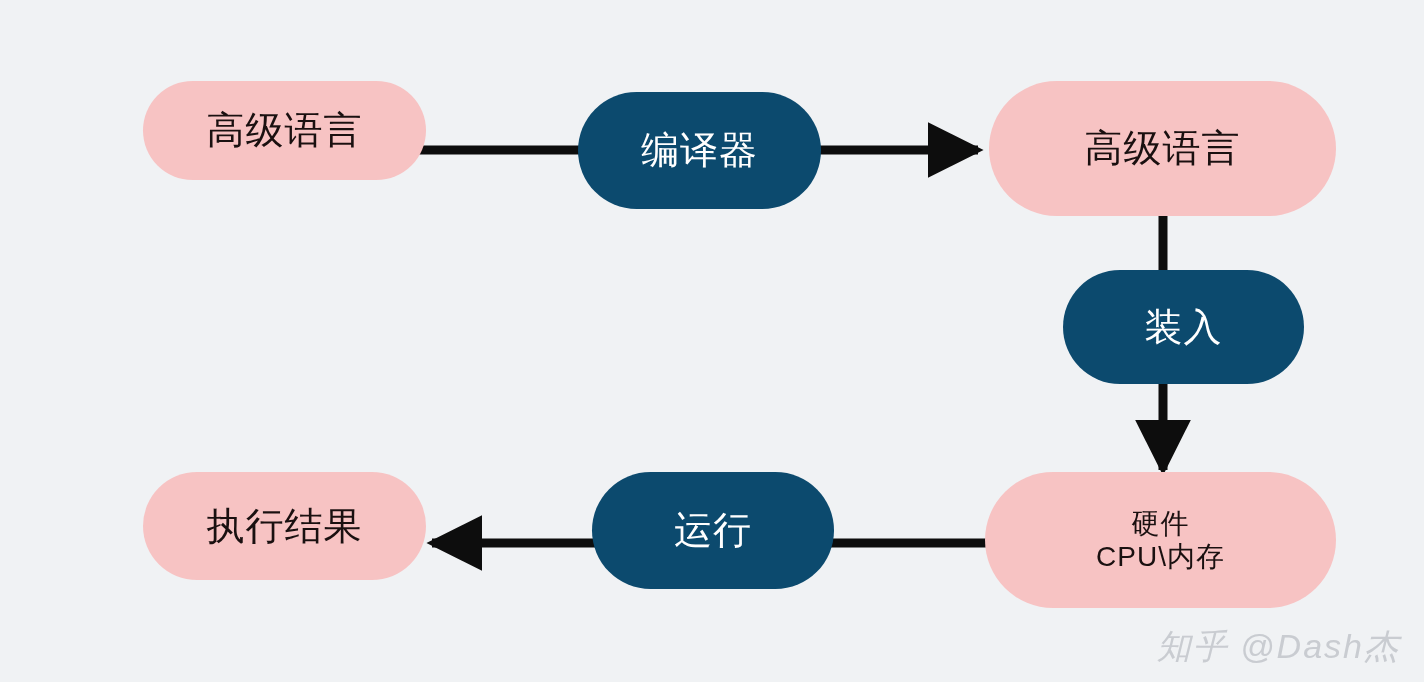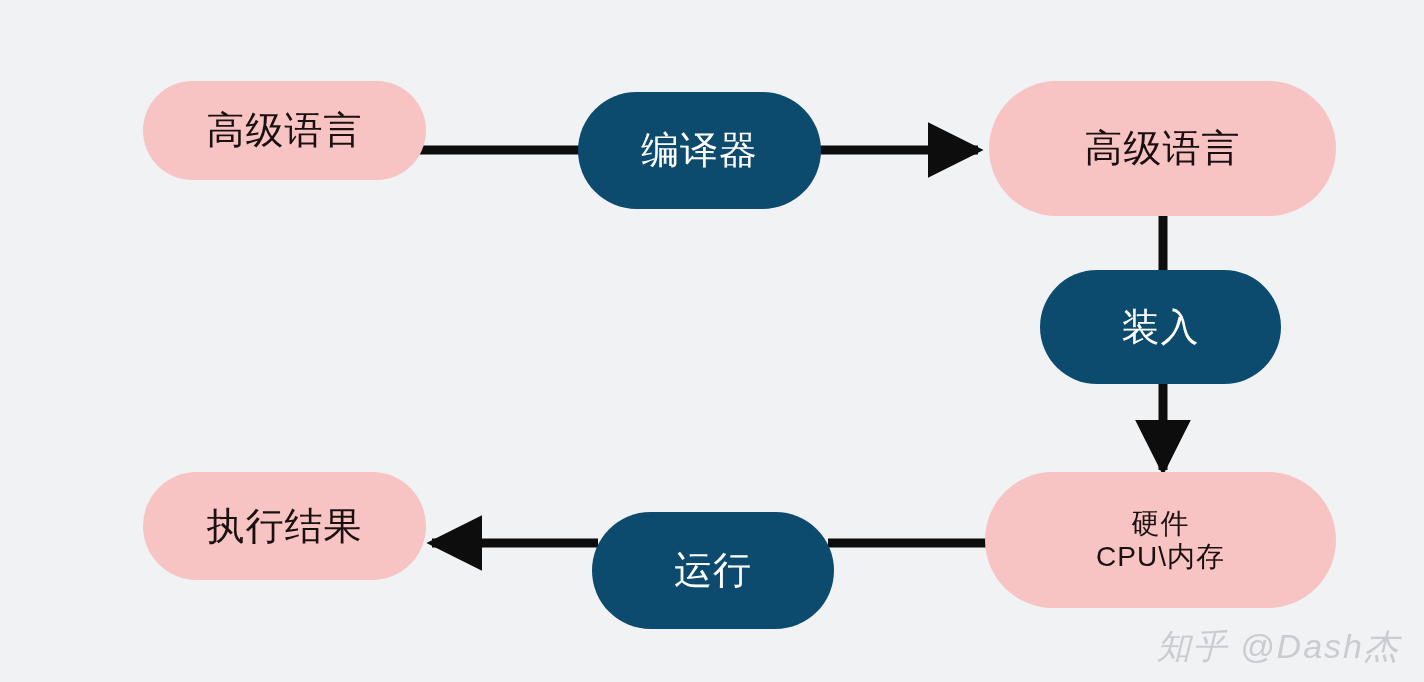--- a/index.html
+++ b/index.html
@@ -48,23 +48,23 @@
     background: #0c4a6e;
     color: #ffffff;
     border-radius: 60px;
     font-size: 38px;
   }
 
   
   #node-high-level-language { left: 143px; top: 81px;  width: 283px; height: 99px; }
   #node-compiler            { left: 578px; top: 92px;  width: 243px; height: 117px; }
   #node-executable-file     { left: 989px; top: 81px;  width: 347px; height: 135px; }
-  #node-load                { left: 1040px; top: 270px; width: 241px; height: 114px; }
+  #node-load                { left: 1063px; top: 270px; width: 241px; height: 114px; }
   #node-hardware            { left: 985px; top: 472px; width: 351px; height: 136px; }
-  #node-run                 { left: 592px; top: 472px; width: 242px; height: 117px; margin-top: 40px; }
+  #node-run                 { left: 592px; top: 472px; width: 242px; height: 117px; }
   #node-execution-result    { left: 143px; top: 472px; width: 283px; height: 108px; }
 
   #node-hardware { font-size: 28px; }
 
   .watermark {
     position: absolute;
     right: 24px;
     bottom: 12px;
     font-size: 34px;
     color: #c9ccd1;

